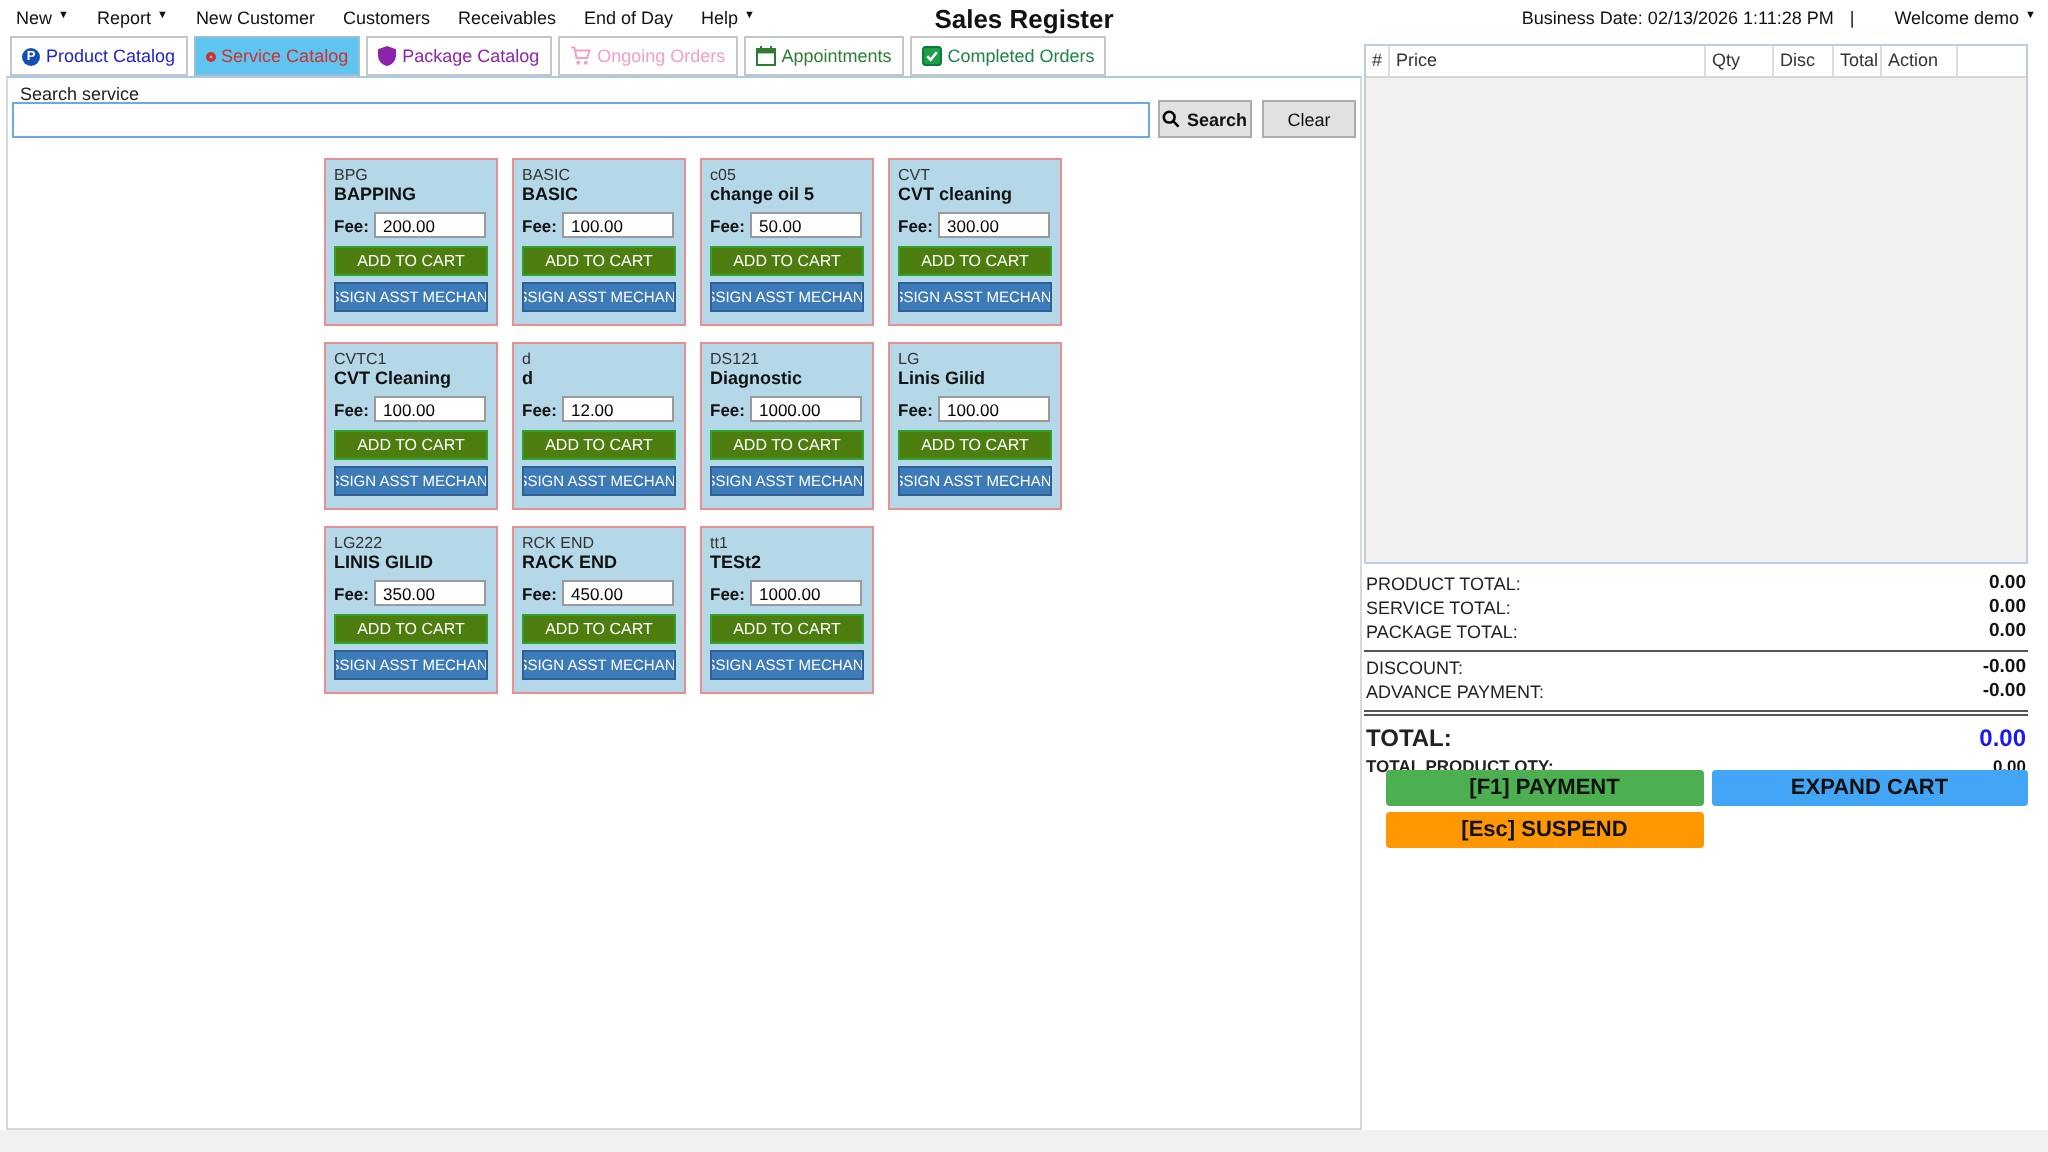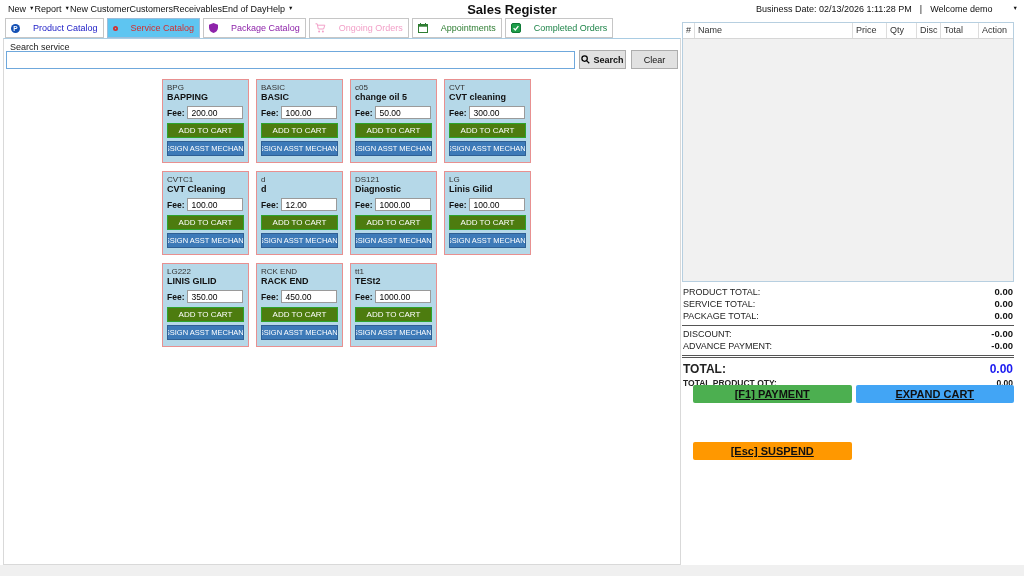--- a/index.html
+++ b/index.html
@@ -4,32 +4,32 @@
 <style>
   * { box-sizing: border-box; }
   html,body { margin:0; padding:0; }
   body {
     width:1024px; height:576px; position:relative; overflow:hidden;
     background:#ffffff; font-family:"Liberation Sans", sans-serif; color:#111;
   }
 
   
   .menubar { position:absolute; left:0; top:0; width:1024px; height:18px;
-    display:flex; align-items:center; padding-left:8px; font-size:9px; background:#fff; }
+    display:flex; align-items:center; gap:14px; padding-left:8px; font-size:9px; background:#fff; }
   .menu-item { display:flex; align-items:center; gap:3px; cursor:pointer; white-space:nowrap; }
   .arrow { font-size:5.5px; line-height:1; }
   .app-title { position:absolute; left:0; right:0; top:2px; text-align:center;
     font-size:13px; font-weight:bold; pointer-events:none; }
   .header-right { position:absolute; right:6px; top:4px; font-size:9px;
     display:flex; align-items:center; gap:8px; }
-  .welcome { display:flex; align-items:center; gap:20px; cursor:pointer; }
+  .welcome { display:flex; align-items:center; gap:3px; cursor:pointer;margin-left:12px; }
 
   
   .tabs { position:absolute; left:5px; top:18px; height:20px; display:flex; gap:3px; }
-  .tab { display:flex; align-items:center; gap:13px; padding:0 5px; height:20px;
+  .tab { display:flex; align-items:center; gap:3px; padding:0 5px; height:20px;
     border:1px solid #c6c6c6; background:#fff; font-size:9px; white-space:nowrap; cursor:pointer; }
   .tab.active { border-color:#9bbddb; }
   .tab-icon { display:inline-flex; align-items:center; justify-content:center; }
   .pc-icon { width:9px; height:9px; border-radius:50%; background:#1450b4; color:#fff;
     font-size:6.5px; font-weight:bold; display:flex; align-items:center; justify-content:center; }
   .gear-icon { width:5px; height:5px; border:2px dashed #d32f2f; border-radius:50%; }
 
   
   .left-panel { position:absolute; left:3px; top:38px; width:678px; height:527px;
     background:#fff; border:1px solid #d9d9d9; border-top:1px solid #a9cce3; }
@@ -81,21 +81,21 @@
   .grand { line-height:16px; }
   .grand .tlabel { font-size:12px; font-weight:bold; }
   .grand .tval { font-size:12px; }
   .qty .tlabel { font-size:8.5px; font-weight:bold; }
   .qty .tval { font-size:8.5px; }
 
   
   .actions { position:absolute; left:693px; top:385px; width:321px;
     display:grid; grid-template-columns:1fr 1fr; gap:3px 4px; }
   .action-btn { height:18px; border-radius:2px; display:flex; align-items:center; justify-content:center;
-    font-size:11px; font-weight:bold; color:#101010; cursor:pointer;text-decoration:underline; }
+    font-size:11px; font-weight:bold; color:#101010; cursor:pointer; }
 
   .bottom-strip { position:absolute; left:0; top:565px; width:1024px; height:11px; background:#f0f0f0; }
 </style>
 </head>
 <body>
 
 <div class="menubar">
     <div class="menu-item">
     <span class="mi-label">New</span>
     <span class="arrow">▼</span>
@@ -311,21 +311,20 @@
     </div>
     <div class="btn-add">ADD TO CART</div>
     <div class="btn-assign">ASSIGN ASST MECHANIC</div>
   </div>
     </div>
 </div>
 
 <div class="cart-table">
   <div class="cart-header">
     <div class="cart-col">#</div>
-    <div class="cart-col">Name</div>
     <div class="cart-col">Price</div>
     <div class="cart-col">Qty</div>
     <div class="cart-col">Disc</div>
     <div class="cart-col">Total</div>
     <div class="cart-col">Action</div>
   </div>
 </div>
 
 <div class="totals">
   <div class="trow">
@@ -356,16 +355,16 @@
   </div>
   <div class="trow qty">
     <span class="tlabel">TOTAL PRODUCT QTY:</span>
     <span class="tval">0.00</span>
   </div>
 </div>
 
 <div class="actions">
   <div class="action-btn" style="background: rgb(76, 175, 80);">[F1] PAYMENT</div>
   <div class="action-btn" style="background: rgb(66, 165, 245);">EXPAND CART</div>
-  <div class="action-btn" style="background: rgb(255, 152, 0); margin-top: 36px;">[Esc] SUSPEND</div>
+  <div class="action-btn" style="background: rgb(255, 152, 0);">[Esc] SUSPEND</div>
 </div>
 
 <div class="bottom-strip"></div>
 
 </body></html>

